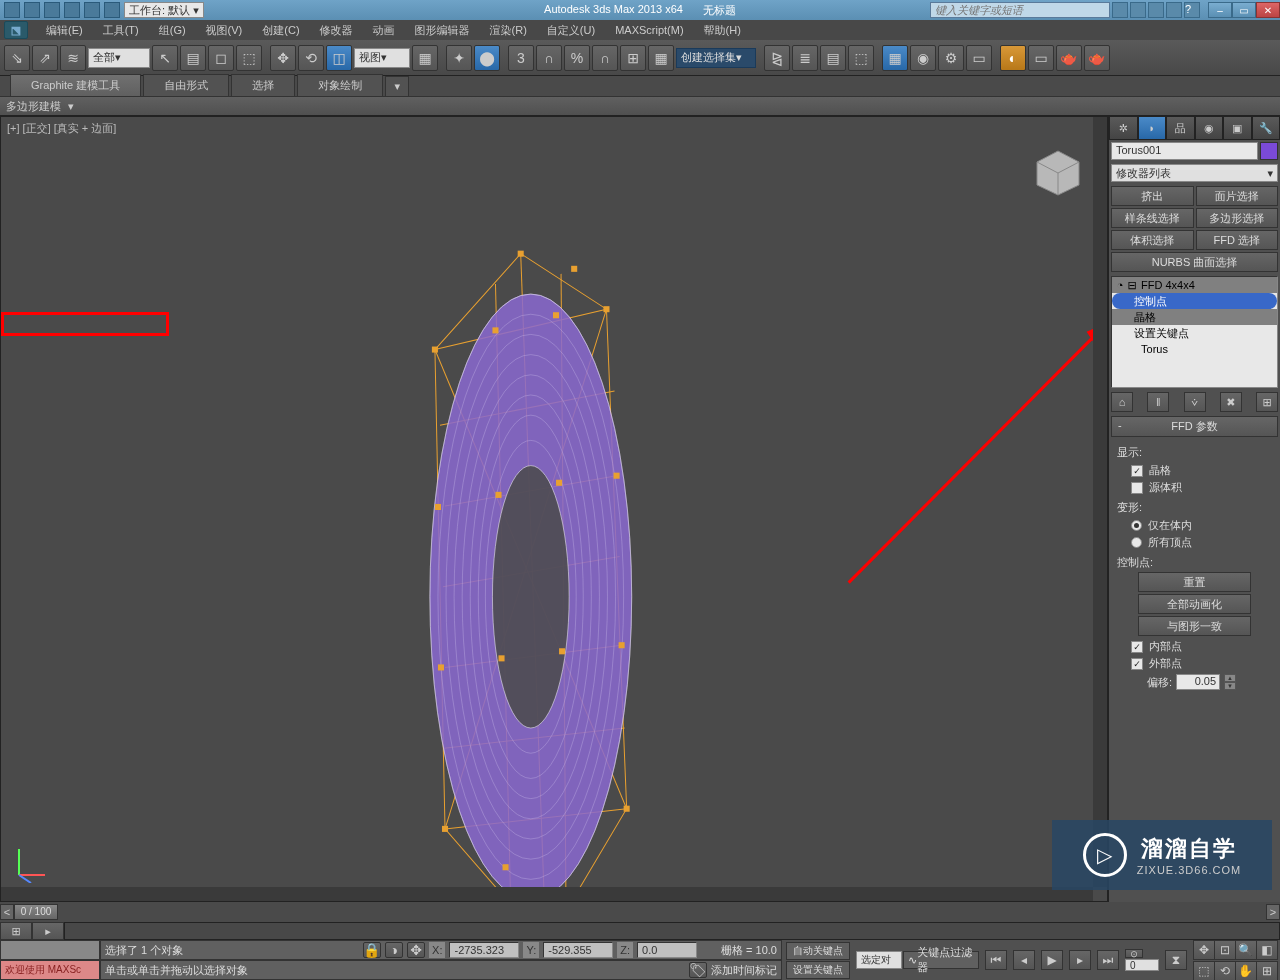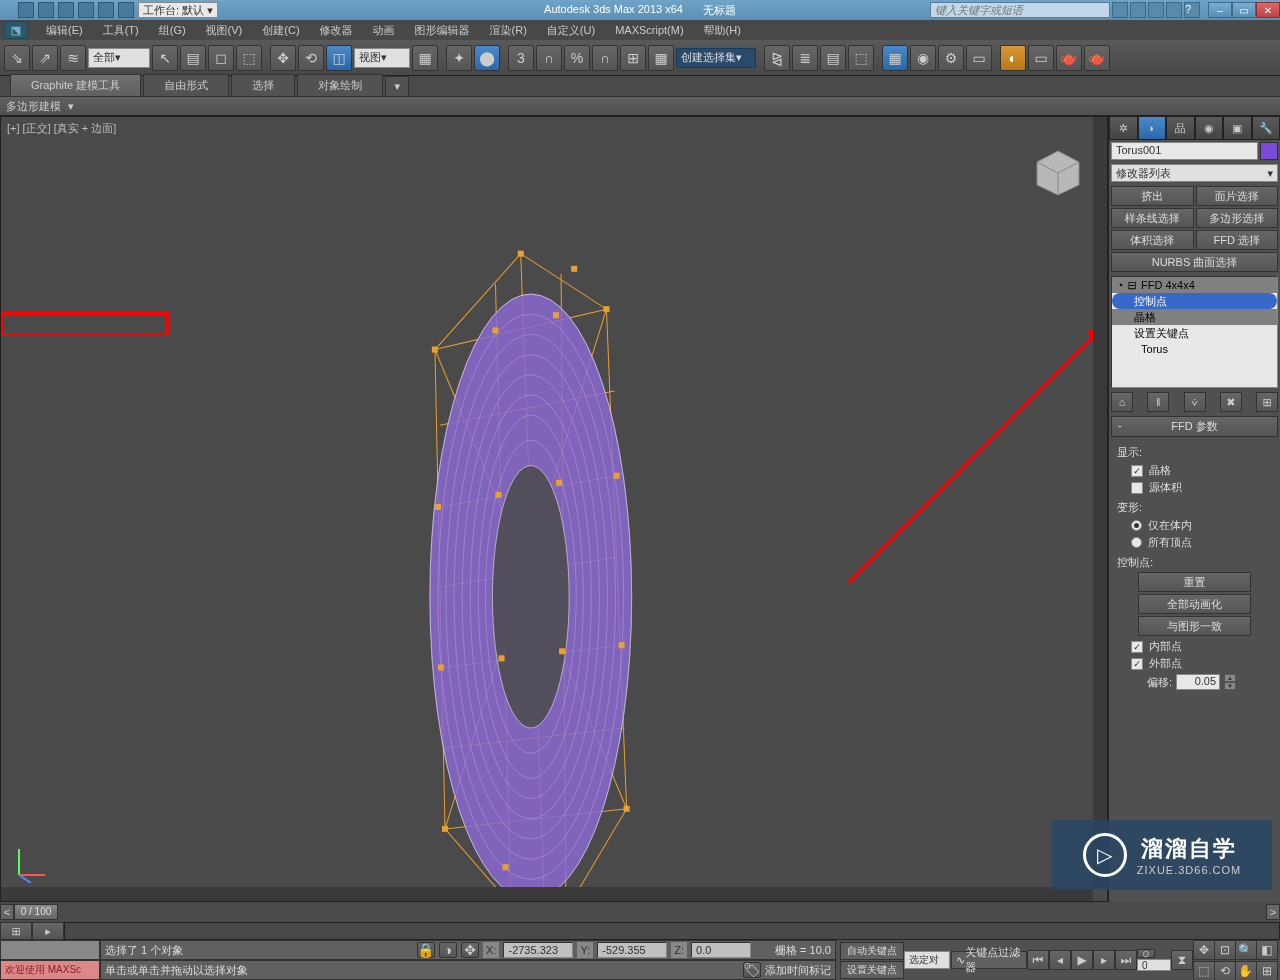--- a/index.html
+++ b/index.html
@@ -1,18 +1,18 @@
 <!DOCTYPE html>
 <html><head>
 <meta charset="utf-8">
 <style>
 * { margin:0; padding:0; box-sizing:border-box; font-family:"Microsoft YaHei",Tahoma,Arial,sans-serif; font-size:11px; user-select:none; }
 body { width:1280px; height:980px; background:#4a4a4a; overflow:hidden; position:relative; }
 .titlebar { height:20px; background:linear-gradient(#6fa3c7,#5b8fb3); display:flex; align-items:center; color:#fff; position:relative; }
-.tb-left { display:flex; gap:4px; padding:0 18px; }
+.tb-left { display:flex; gap:4px; padding:0 4px; }
 .tb-ico { width:16px; height:16px; background:#4a7a9a; border:1px solid #2a5a7a; }
 .tb-drop { background:#e8e8e8; color:#333; padding:0 4px; height:16px; display:flex; align-items:center; border:1px solid #888; }
 .tb-title { position:absolute; left:50%; transform:translateX(-50%); display:flex; gap:20px; color:#fff; font-size:12px; }
 .tb-right { position:absolute; right:0; display:flex; align-items:center; gap:2px; }
 .tb-search { width:180px; height:16px; background:#c0d8e8; border:1px solid #5a7a9a; font-style:italic; color:#555; padding:0 4px; }
 .tb-rico { width:16px; height:16px; background:#5a8aaa; border:1px solid #3a6a8a; }
 .winbtns { display:flex; margin-left:6px; }
 .winbtn { width:24px; height:16px; background:linear-gradient(#7aadd0,#5a8fb3); border:1px solid #3a6a8a; display:flex; align-items:center; justify-content:center; color:#fff; font-size:10px; }
 .winbtn.close { background:linear-gradient(#d66,#b44); border-color:#833; }
 .menubar { height:20px; background:#484848; display:flex; align-items:center; padding:0 4px; gap:0; }
@@ -76,21 +76,21 @@
 .trackbar { position:absolute; left:0; right:0; bottom:40px; height:18px; background:#383838; display:flex; }
 .track-btn { width:32px; background:linear-gradient(#666,#555); border:1px solid #333; color:#ccc; display:flex; align-items:center; justify-content:center; }
 .track-ruler { flex:1; background:#484848; border:1px solid #222; position:relative; }
 .statusbar { position:absolute; left:0; right:0; bottom:0; height:40px; background:#505050; display:flex; }
 .status-left { width:100px; display:flex; flex-direction:column; }
 .status-cell { flex:1; background:#606060; border:1px solid #333; color:#ddd; padding:2px 4px; font-size:10px; display:flex; align-items:center; }
 .status-mid { flex:1; display:flex; flex-direction:column; }
 .status-row { flex:1; display:flex; align-items:center; gap:4px; padding:0 4px; }
 .coord { background:#c0c0c0; border:1px inset #888; color:#333; padding:0 4px; height:16px; display:flex; align-items:center; }
 .coord-lbl { color:#333; background:#888; padding:0 3px; height:16px; display:flex; align-items:center; }
-.status-right { display:flex; align-items:center; gap:0; padding:0 4px; }
+.status-right { display:flex; align-items:center; gap:6px; padding:0 4px; }
 .sr-btn { width:22px; height:20px; background:linear-gradient(#666,#555); border:1px solid #333; color:#ccc; display:flex; align-items:center; justify-content:center; font-size:12px; }
 .sr-field { background:#e0e0e0; border:1px solid #888; color:#333; padding:0 4px; height:18px; display:flex; align-items:center; }
 .watermark { position:absolute; right:8px; bottom:90px; width:220px; height:70px; background:rgba(40,70,100,.85); display:flex; align-items:center; justify-content:center; gap:10px; z-index:150; }
 .wm-logo { width:44px; height:44px; border:3px solid #fff; border-radius:50%; display:flex; align-items:center; justify-content:center; color:#fff; font-size:20px; }
 .wm-txt { color:#fff; text-align:center; }
 .wm-txt .t1 { font-size:22px; font-weight:bold; letter-spacing:2px; }
 .wm-txt .t2 { font-size:11px; letter-spacing:1px; color:#ccc; }
 svg.vp { width:100%; height:100%; }
 </style>
 </head>

